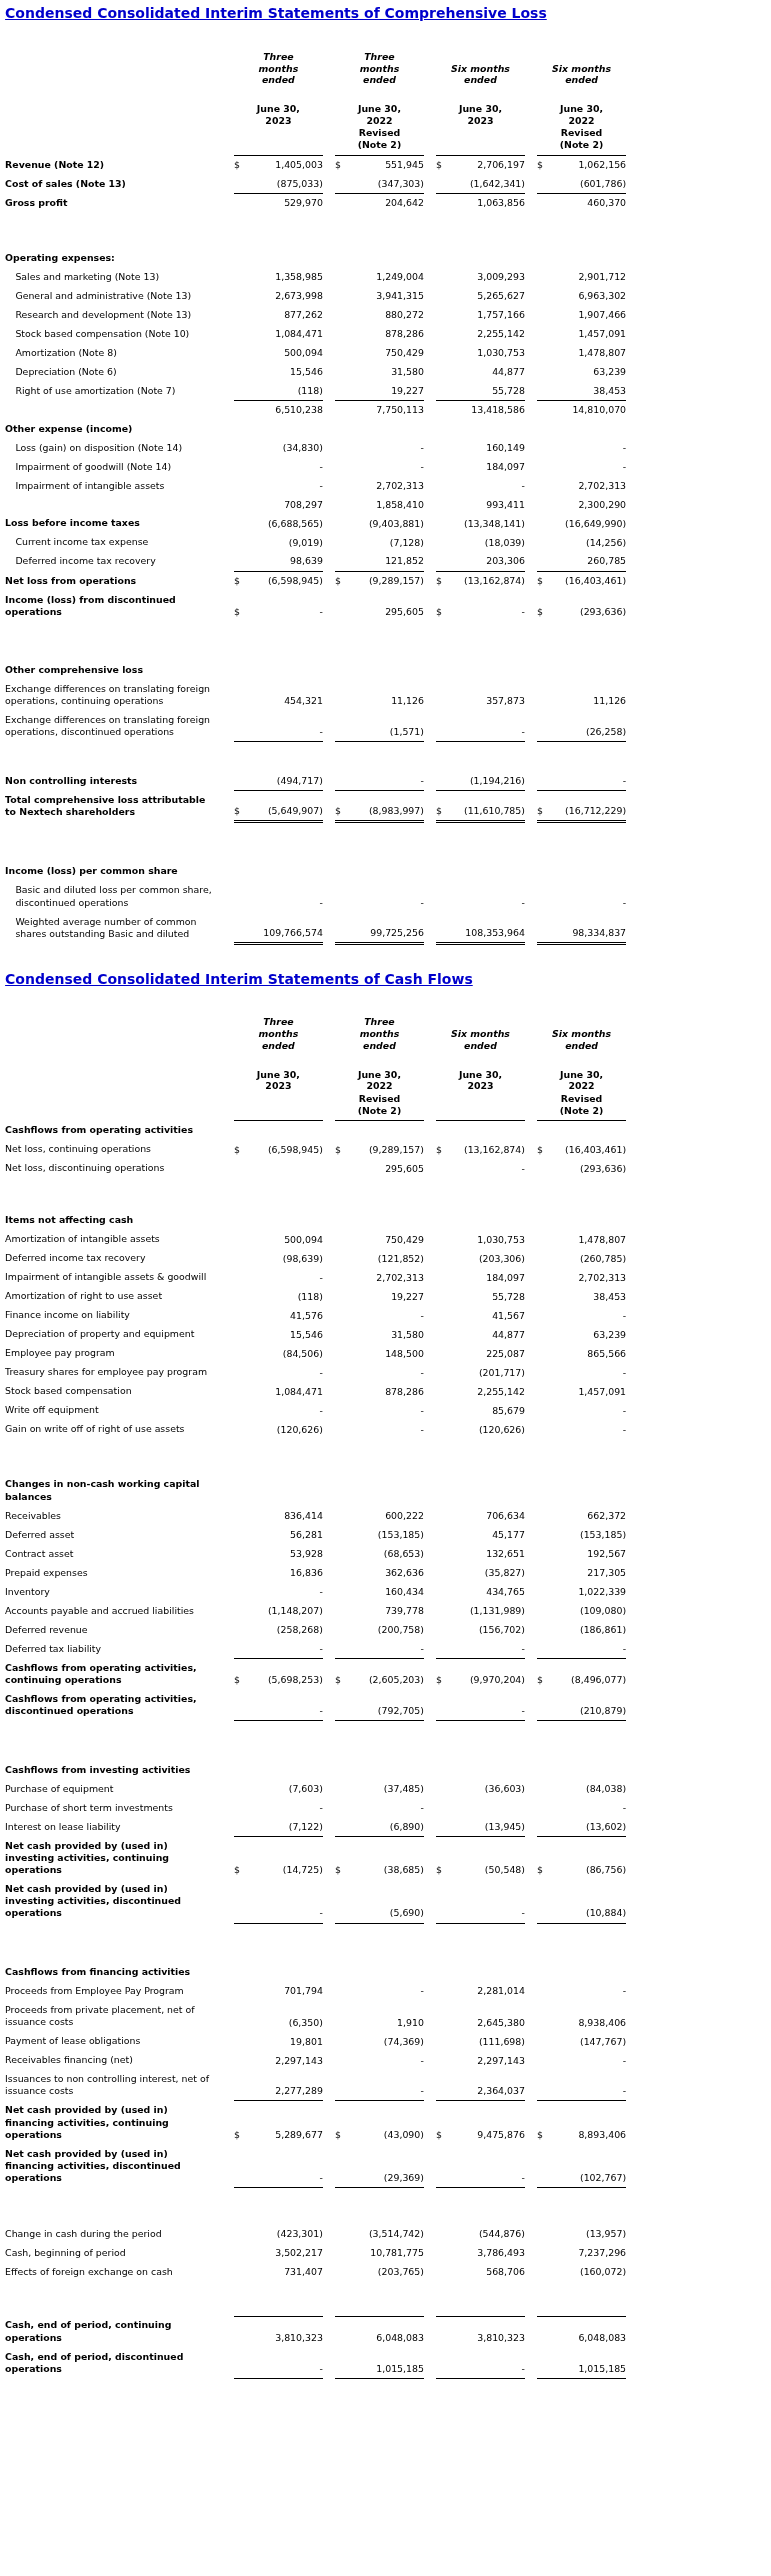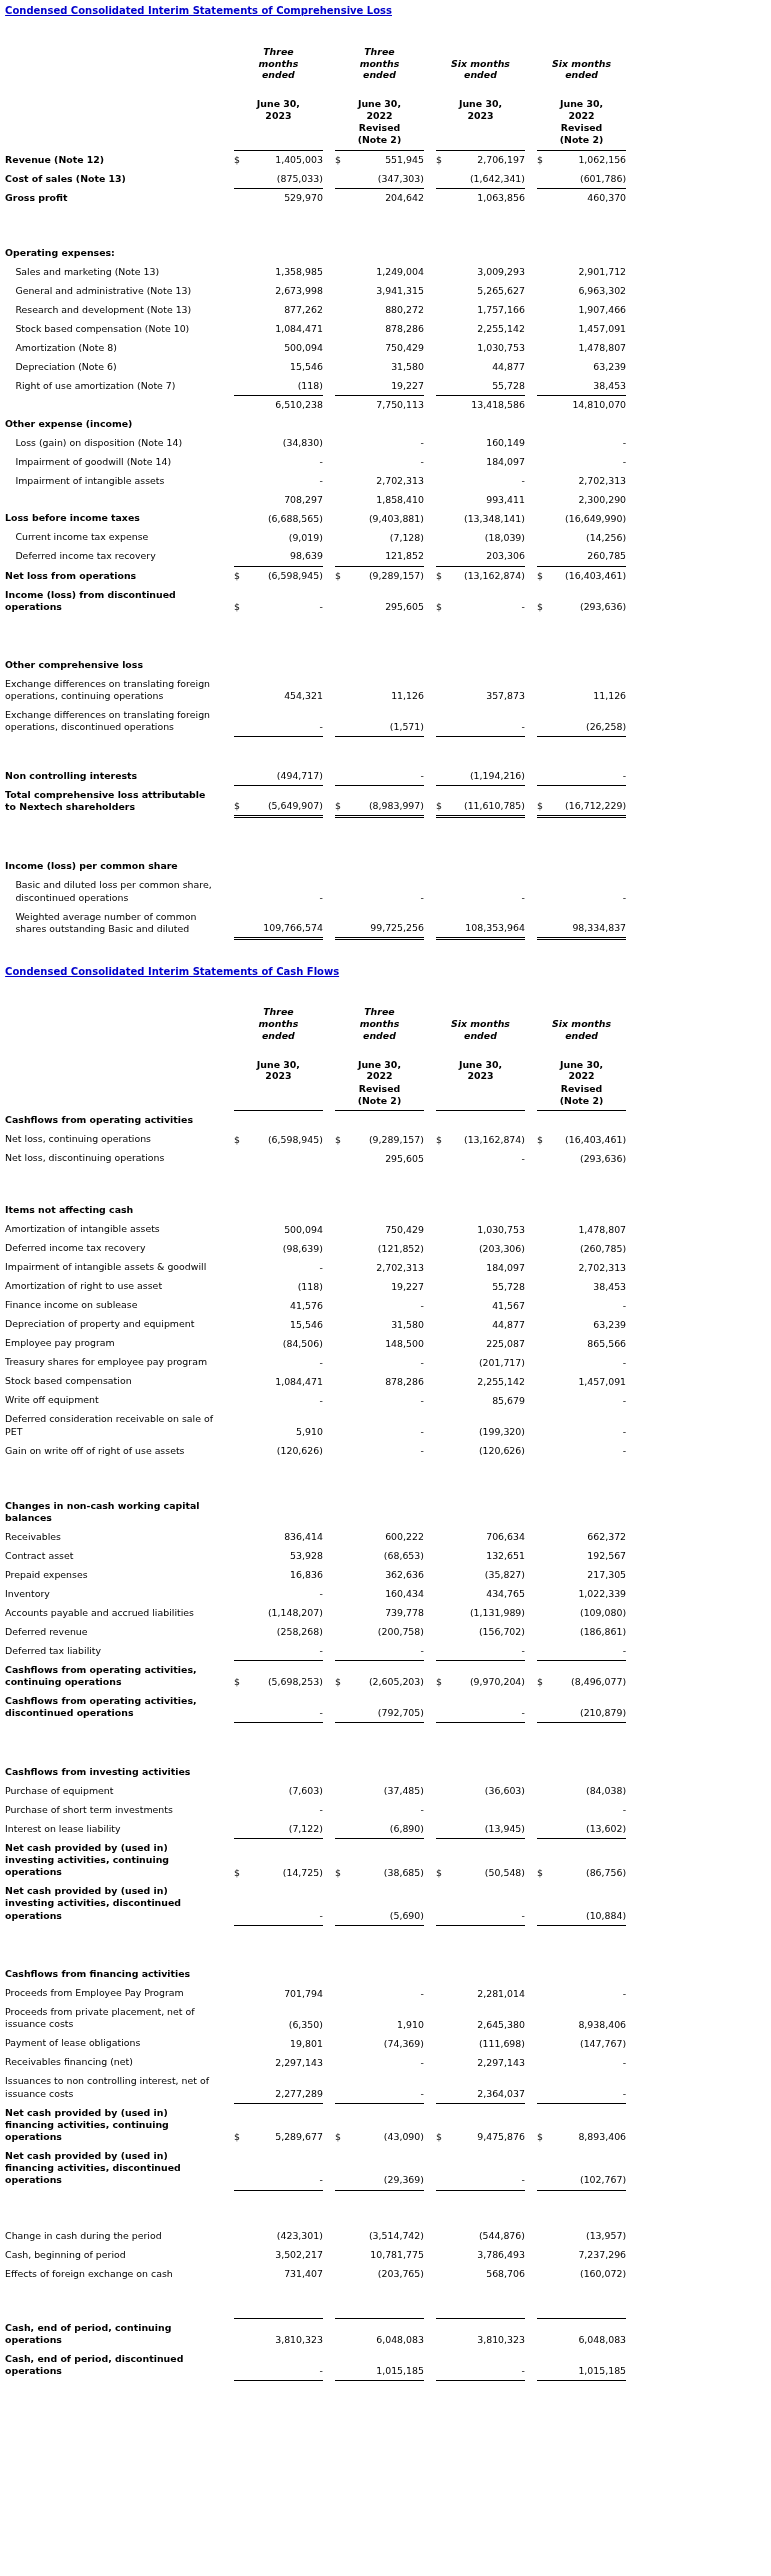--- a/index.html
+++ b/index.html
@@ -9,21 +9,21 @@
     color:#000;
     width:772px;
     padding:3.4px 0 17px 5.1px;
     box-sizing:border-box;
   }
   .statement{margin-bottom:24px;}
   .stmt-title{
     display:inline-block;
     color:#0000cc;
     font-weight:bold;
-    font-size:10px;
+    font-size:14px;
     text-decoration:underline;
     margin:1.7px 0 12px 0;
     cursor:pointer;
   }
   table.fin{
     border-collapse:collapse;
     table-layout:fixed;
     width:621px;
   }
   col.c-label{width:216px;}
@@ -739,21 +739,21 @@
             <td class="dol"></td>
             <td class="val">19,227</td>
             <td></td>
             <td class="dol"></td>
             <td class="val">55,728</td>
             <td></td>
             <td class="dol"></td>
             <td class="val">38,453</td>
           </tr>
           <tr>
-            <td class="lbl">Finance income on sublease</td>
+            <td class="lbl">Finance income on liability</td>
             <td></td>
             <td class="dol"></td>
             <td class="val">41,576</td>
             <td></td>
             <td class="dol"></td>
             <td class="val">-</td>
             <td></td>
             <td class="dol"></td>
             <td class="val">41,567</td>
             <td></td>
@@ -824,35 +824,20 @@
             <td class="lbl">Write off equipment</td>
             <td></td>
             <td class="dol"></td>
             <td class="val">-</td>
             <td></td>
             <td class="dol"></td>
             <td class="val">-</td>
             <td></td>
             <td class="dol"></td>
             <td class="val">85,679</td>
-            <td></td>
-            <td class="dol"></td>
-            <td class="val">-</td>
-          </tr>
-          <tr>
-            <td class="lbl">Deferred consideration receivable on sale of PET</td>
-            <td></td>
-            <td class="dol"></td>
-            <td class="val">5,910</td>
-            <td></td>
-            <td class="dol"></td>
-            <td class="val">-</td>
-            <td></td>
-            <td class="dol"></td>
-            <td class="val">(199,320)</td>
             <td></td>
             <td class="dol"></td>
             <td class="val">-</td>
           </tr>
           <tr>
             <td class="lbl">Gain on write off of right of use assets</td>
             <td></td>
             <td class="dol"></td>
             <td class="val">(120,626)</td>
             <td></td>
@@ -890,20 +875,35 @@
             <td class="val">836,414</td>
             <td></td>
             <td class="dol"></td>
             <td class="val">600,222</td>
             <td></td>
             <td class="dol"></td>
             <td class="val">706,634</td>
             <td></td>
             <td class="dol"></td>
             <td class="val">662,372</td>
+          </tr>
+          <tr>
+            <td class="lbl">Deferred asset</td>
+            <td></td>
+            <td class="dol"></td>
+            <td class="val">56,281</td>
+            <td></td>
+            <td class="dol"></td>
+            <td class="val">(153,185)</td>
+            <td></td>
+            <td class="dol"></td>
+            <td class="val">45,177</td>
+            <td></td>
+            <td class="dol"></td>
+            <td class="val">(153,185)</td>
           </tr>
           <tr>
             <td class="lbl">Contract asset</td>
             <td></td>
             <td class="dol"></td>
             <td class="val">53,928</td>
             <td></td>
             <td class="dol"></td>
             <td class="val">(68,653)</td>
             <td></td>

